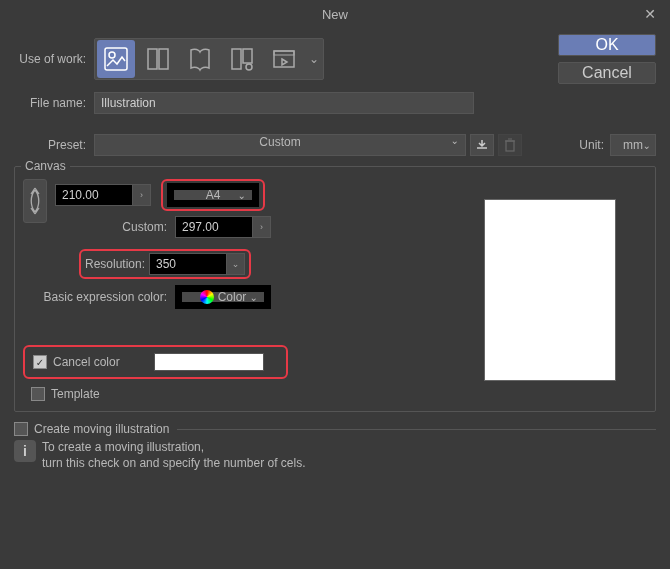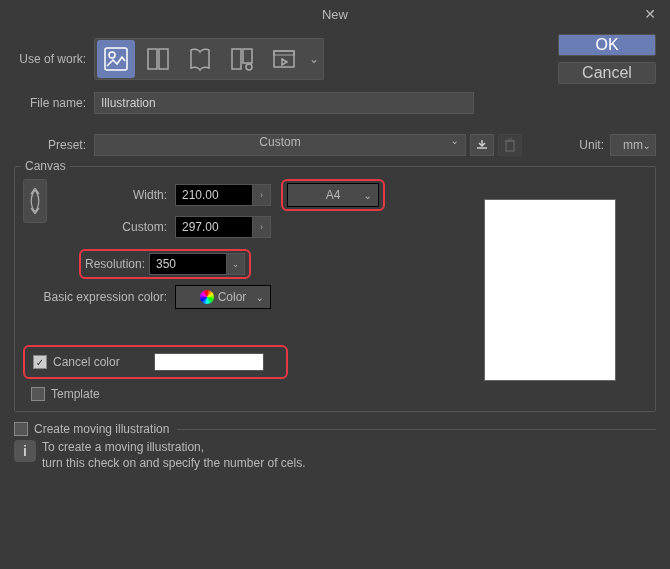--- a/index.html
+++ b/index.html
@@ -187,21 +187,21 @@
     background: #4a4a4a;
     border: 1px solid #555;
     border-left: none;
     display: flex; align-items: center; justify-content: center;
     font-size: 9px;
     color: #aaa;
     cursor: pointer;
   }
   .size-preset-select {
     background: #4a4a4a;
-    border: 1px solid #000000;
+    border: 7px solid #000000;
     height: 24px;
     width: 92px;
     display: flex;
     align-items: center;
     justify-content: center;
     position: relative;
     margin-left: 10px;
     cursor: pointer;
   }
   .size-preset-select .chev {
@@ -388,21 +388,20 @@
       <div class="canvas-left" style="position:relative;">
 
         <div style="display:flex;">
           <div class="orient-btn">
             <svg width="14" height="34" viewBox="0 0 14 34">
                 <path d="M7 4 L3 10 M7 4 L11 10 M7 30 L3 24 M7 30 L11 24 M7 6 C 2 12 2 22 7 28 M7 6 C 12 12 12 22 7 28" fill="none" stroke="#aaa" stroke-width="1.3"></path>
               </svg>
           </div>
           <div style="flex:1;">
             <div class="size-row">
-              <div class="size-label">Width:</div>
               <input class="num-input" value="210.00" style="">
               <div class="arrow-btn">›</div>
               <div class="hl-red" style="margin-left:10px;">
                 <div class="size-preset-select" style="margin-left:0;">
                   <span>A4</span>
                   <span class="chev">⌄</span>
                 </div>
               </div>
             </div>
             <div class="size-row">

